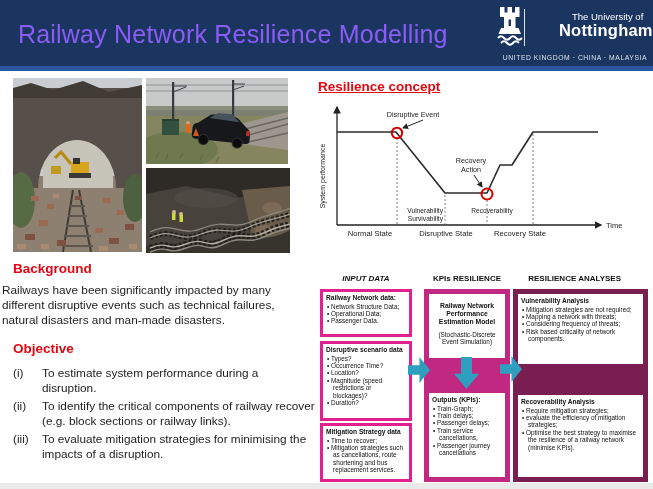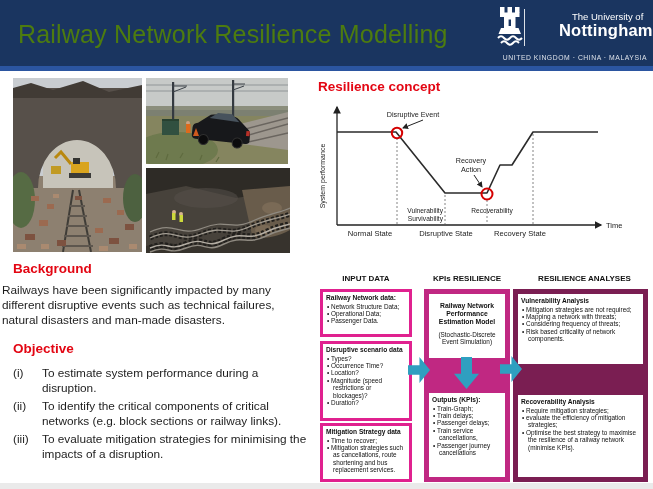--- a/index.html
+++ b/index.html
@@ -6,42 +6,42 @@
   * { box-sizing:border-box; }
   #poster {
     position:relative; width:653px; height:489px; background:#ffffff;
     font-family:"Liberation Sans", sans-serif; overflow:hidden;
   }
   .abs { position:absolute; }
 
   
   .header-bar { left:0; top:0; width:653px; height:66px; background:#1a3560; }
   .header-strip { left:0; top:66px; width:653px; height:5px; background:#2b55a0; }
-  .poster-title { left:18px; top:20px; font-size:25px; color:#4d7c0f; letter-spacing:.2px; white-space:nowrap; }
+  .poster-title { left:18px; top:20px; font-size:25px; color:#8b5cf6; letter-spacing:.2px; white-space:nowrap; }
   .logo-divider { left:524px; top:9px; width:1px; height:37px; background:rgba(255,255,255,.85); }
   .logo-line1 { left:531px; top:11px; color:#fff; font-size:9.5px;margin-left:41px; }
   .logo-line2 { left:531px; top:21px; color:#fff; font-size:16.5px; font-weight:bold; letter-spacing:.2px;margin-left:28px; }
   .logo-tagline { right:6px; top:54px; color:#dde2ea; font-size:6.8px; letter-spacing:.55px; }
 
   
   .photo { display:block; }
   .photo1 { left:13px; top:78px; width:129px; height:174px; }
   .photo2 { left:146px; top:78px; width:142px; height:86px; }
   .photo3 { left:146px; top:168px; width:144px; height:85px; }
 
   
   .red-heading { color:#e30613; font-weight:bold; font-size:13.5px; }
   .bg-heading { left:13px; top:261px; }
   .bg-text { left:2px; top:283px; width:298px; font-size:11.8px; line-height:1.28; color:#1d1d1d; }
   .obj-heading { left:13px; top:341px; }
   .obj-list { left:13px; top:366px; width:302px; font-size:11.8px; color:#1d1d1d; }
   .obj-item { display:grid; grid-template-columns:29px 1fr; line-height:1.28; margin-bottom:3px; }
 
   
-  .res-heading { left:318px; top:79px; }
+  .res-heading { left:318px; top:79px;text-decoration:underline; }
   .graph { left:318px; top:96px; width:332px; height:148px; }
   .graph text { fill:#222; }
 
   
   .fw-heading { left:318px; top:251px; }
   .fw-colhead { top:274px; font-size:8px; font-weight:bold; color:#111; text-align:center; }
   .fw-box { background:#fff; border:3px solid #e0218f; padding:2px 3px; font-size:6.4px; line-height:1.16; color:#111; overflow:hidden; }
   .fw-box-title { font-weight:bold; font-size:6.6px; margin-bottom:1px; }
   .bullet { padding-left:7px; text-indent:-6px; }
   .bullet::before { content:"•\00a0"; }
@@ -179,21 +179,21 @@
   <div class="abs bg-text">Railways have been significantly impacted by many different disruptive events such as technical failures, natural disasters and man-made disasters.</div>
   <div class="abs red-heading obj-heading">Objective</div>
 
   <div class="abs obj-list">
     <div class="obj-item">
       <span>(i)</span>
       <span>To estimate system performance during a disruption.</span>
     </div>
     <div class="obj-item">
       <span>(ii)</span>
-      <span>To identify the critical components of critical networks (e.g. block sections or railway links).</span>
+      <span>To identify the critical components of railway recover (e.g. block sections or railway links).</span>
     </div>
     <div class="obj-item">
       <span>(iii)</span>
       <span>To evaluate mitigation strategies for minimising the impacts of a disruption.</span>
     </div>
   </div>
 
   <div class="abs red-heading res-heading">Resilience concept</div>
 
   <svg class="abs graph" viewBox="0 0 332 148">
@@ -228,23 +228,23 @@
     <text x="125" y="117" text-anchor="end" font-size="6.6">Vulnerability</text>
     <text x="125" y="125" text-anchor="end" font-size="6.6">Survivability</text>
     <text x="174" y="117" text-anchor="middle" font-size="6.6">Recoverability</text>
 
     <text x="52" y="140" text-anchor="middle" font-size="7.6">Normal State</text>
     <text x="128" y="140" text-anchor="middle" font-size="7.6">Disruptive State</text>
     <text x="202" y="140" text-anchor="middle" font-size="7.6">Recovery State</text>
   </svg>
 
 
-  <div class="abs fw-colhead" style="left:320px;width:92px;">INPUT DATA</div>
+  <div class="abs fw-colhead" style="left:320px;width:92px;font-style:italic;">INPUT DATA</div>
   <div class="abs fw-colhead" style="left:424px;width:86px;">KPIs RESILIENCE</div>
-  <div class="abs fw-colhead" style="left:517px;width:135px;">RESILIENCE ANALYSES</div>
+  <div class="abs fw-colhead" style="left:486px;width:135px;text-align:right;">RESILIENCE ANALYSES</div>
 
   <div class="abs fw-box c1" style="top:289px;height:48px;">
     <div class="fw-box-title">Railway Network data:</div>
     <div class="bullet">Network Structure Data;</div>
     <div class="bullet">Operational Data;</div>
     <div class="bullet">Passenger Data.</div>
   </div>
   <div class="abs fw-box c1" style="top:341px;height:80px;">
     <div class="fw-box-title">Disruptive scenario data</div>
     <div class="bullet">Types?</div>

